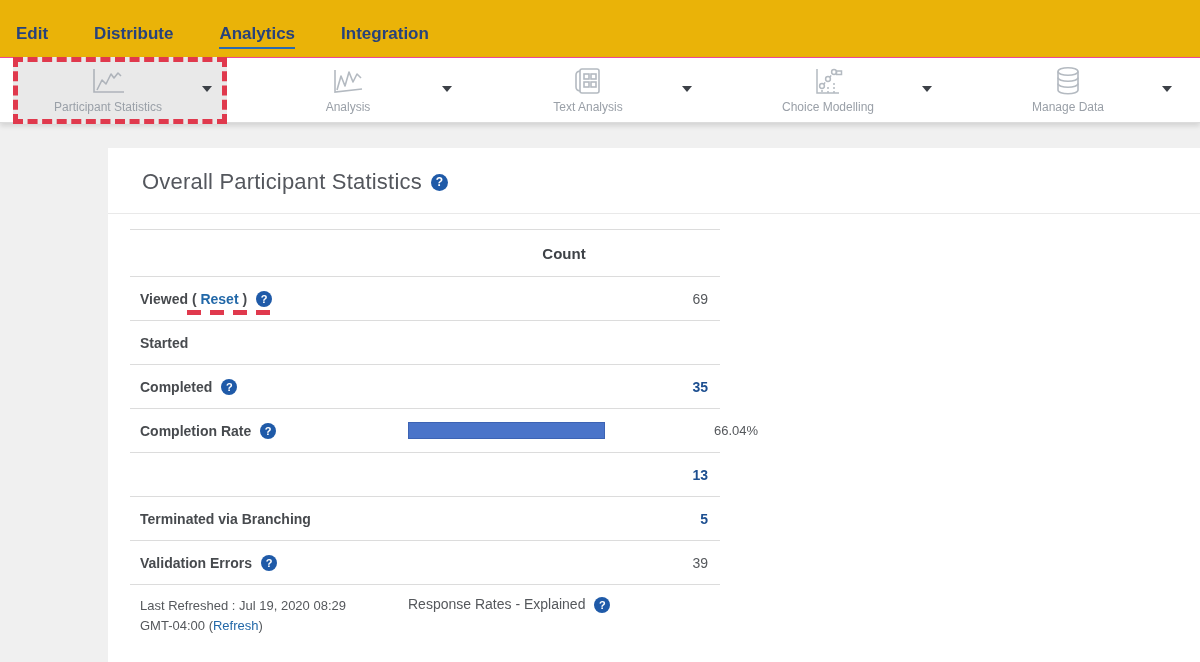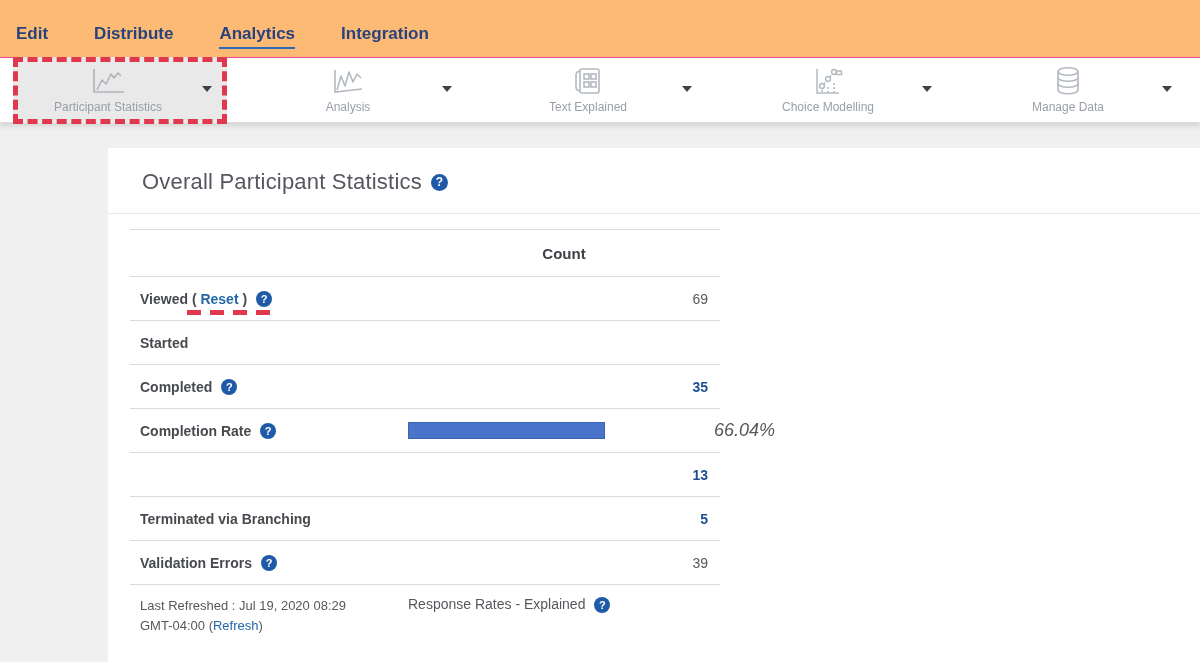--- a/index.html
+++ b/index.html
@@ -1,21 +1,21 @@
 <!DOCTYPE html>
 <html><head>
 <meta charset="utf-8">
 <style>
   * { margin:0; padding:0; box-sizing:border-box; }
   html,body { width:1200px; height:662px; overflow:hidden; background:#fff;
     font-family:"Liberation Sans","DejaVu Sans",sans-serif; }
 
   
   .topnav { height:57px; display:flex; align-items:flex-end; gap:46px;
-    padding:0 0 8px 16px; background:#fdba74; }
+    padding:0 0 8px 16px; background:#eab308; }
   .topnav .nav-item { font-size:17px; font-weight:bold; color:#27427c;
     text-decoration:none; padding-bottom:3px; border-bottom:2px solid transparent; cursor:pointer; }
   .topnav .nav-item.active { border-bottom-color:#2a6ab0; }
 
   
   .toolbar { height:66px; background:#fff; display:flex; align-items:center;
     border-top:1px solid #ec4899; border-bottom:1px solid #dcdcdc;
     box-shadow:0 3px 5px rgba(0,0,0,0.12); position:relative; z-index:2; }
   .tb-item { flex:1 1 0; display:flex; justify-content:center; align-items:center; height:100%; }
   .tb-box { display:flex; align-items:center; padding:3px 10px 5px 10px;
@@ -49,21 +49,21 @@
   .t-value { flex:1 1 auto; text-align:right; padding-right:12px; font-size:14px; }
   .t-value.accent { color:#1d4f90; font-weight:bold; }
   .t-value.muted { color:#55585c; font-weight:normal; }
   .count-header { flex:1 1 auto; text-align:center; font-size:15px; font-weight:bold; color:#3e4247; }
   .reset-link, .refresh-link { color:#2268a8; font-weight:bold; cursor:pointer; text-decoration:none; }
   .refresh-link { font-weight:normal; }
 
   .bar-cell { flex:1 1 auto; display:flex; align-items:center; }
   .bar-track { width:298px; height:17px; }
   .bar-fill { height:17px; background:#4a74c9; border:1px solid #3c63b4; }
-  .bar-pct { font-size:18px; color:#55585c; margin-left:8px;font-style:italic; }
+  .bar-pct { font-size:13px; color:#55585c; margin-left:8px; }
 
   
   .reset-underline { position:absolute; left:57px; top:33px; width:84px; height:5px;
     background:repeating-linear-gradient(90deg,#e0394d 0 14px,transparent 14px 23px); }
 
   
   .table-footer { margin-left:22px; width:590px; display:flex; padding-top:11px; }
   .lf-col { flex:0 0 278px; padding-left:10px; font-size:13px; color:#55585c; line-height:20px; }
   .rr-col { flex:1 1 auto; display:flex; align-items:flex-start; font-size:14px; color:#55585c; }
   .rr-col .qicon { margin-top:1px; }
@@ -116,21 +116,21 @@
         <span>
           <svg width="46" height="32" viewBox="0 0 46 32" fill="none" stroke="#b4bac1" stroke-width="1.6">
             <rect x="15" y="4" width="19" height="24" rx="2"></rect>
             <path d="M15 6 c-3 0.5 -4 2 -4 4 v12 c0 2 1 3.5 4 4"></path>
             <rect x="19" y="9" width="5" height="5"></rect>
             <rect x="26" y="9" width="5" height="5"></rect>
             <rect x="19" y="17" width="5" height="5"></rect>
             <rect x="26" y="17" width="5" height="5"></rect>
           </svg>
         </span>
-        <span class="tb-label">Text Explained</span>
+        <span class="tb-label">Text Analysis</span>
       </div>
       <span class="caret"></span>
     </div>
   </div>
 
   <div class="tb-item">
     <div class="tb-box">
       <div class="tb-stack">
         <span>
           <svg width="46" height="32" viewBox="0 0 46 32" fill="none" stroke="#b4bac1" stroke-width="1.5">

